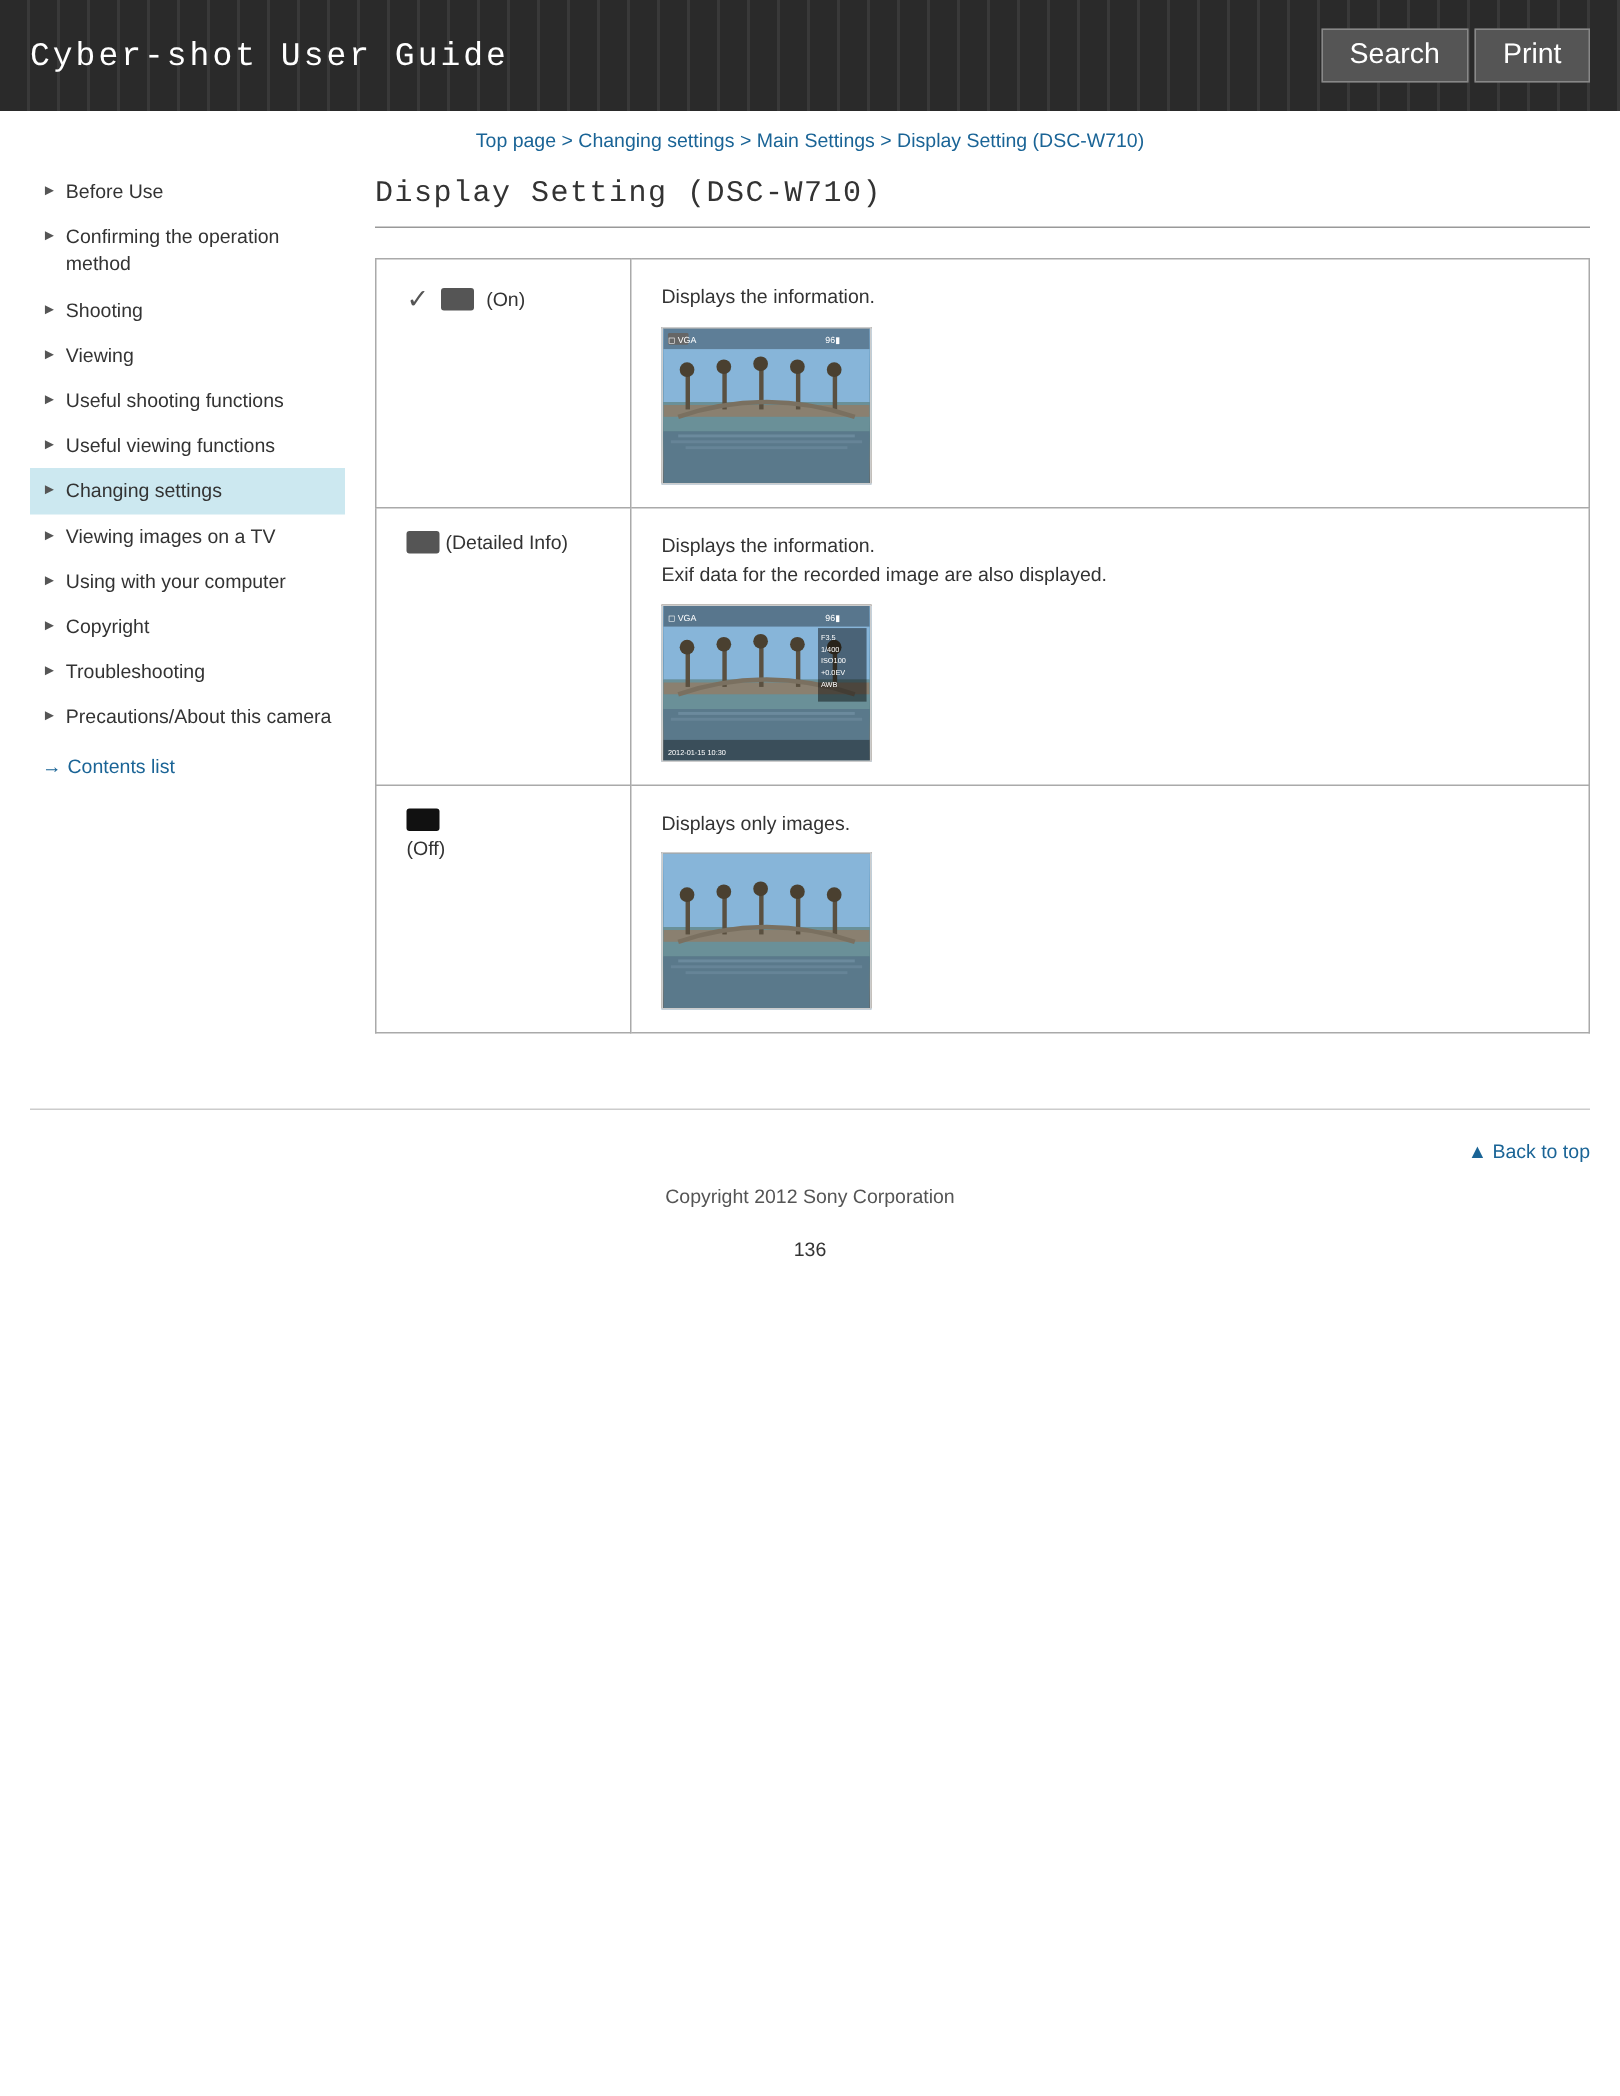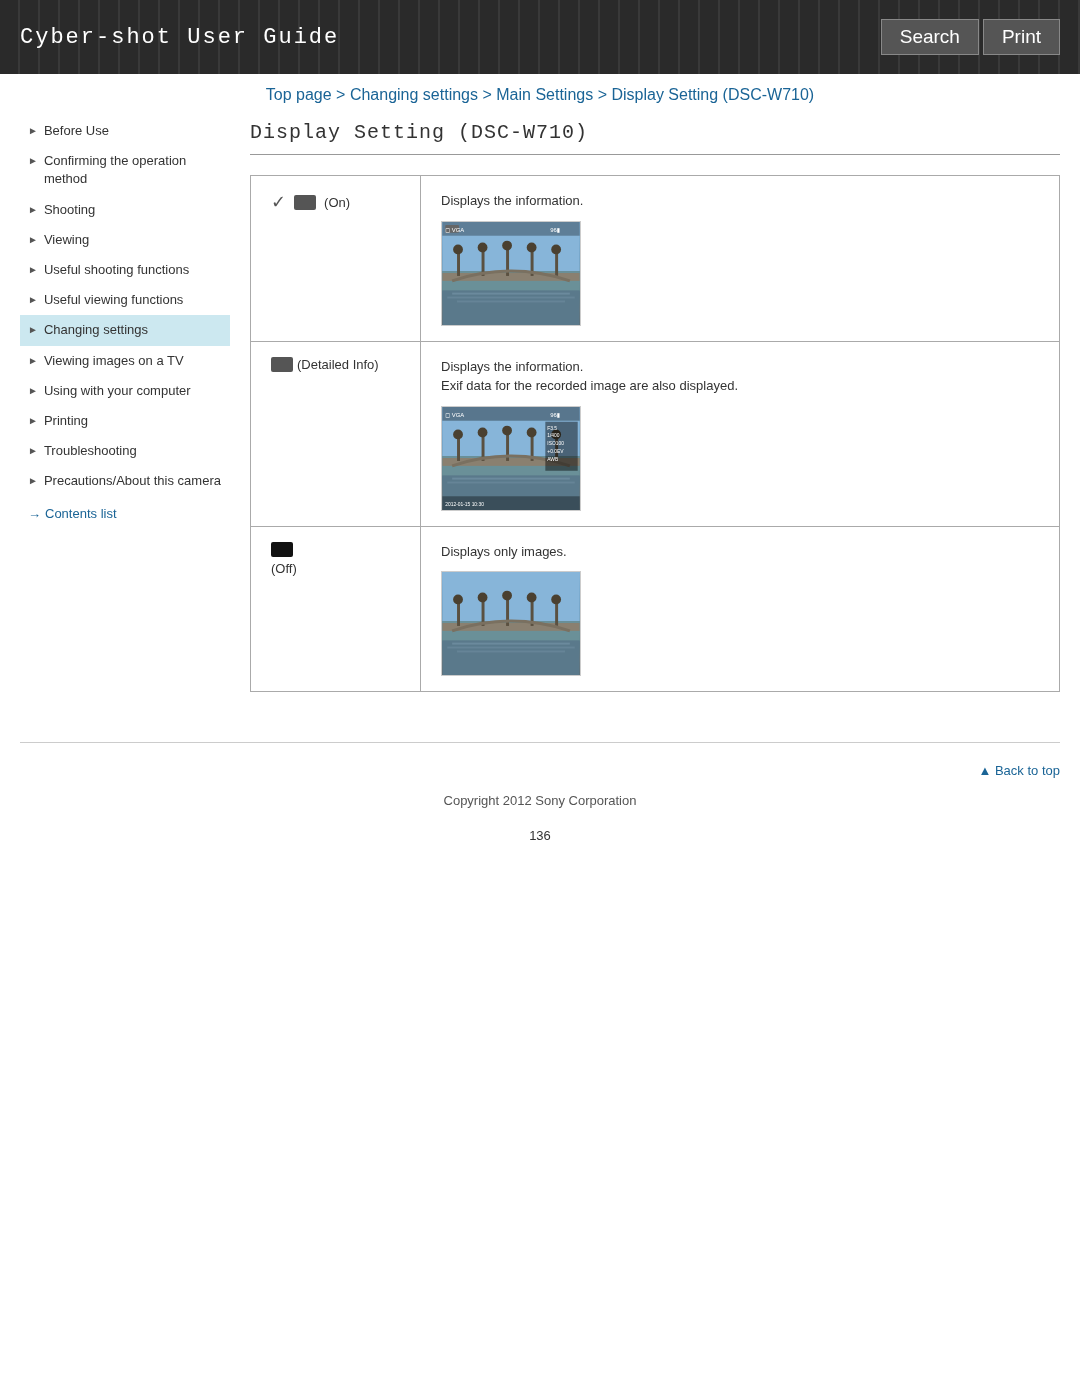--- a/index.html
+++ b/index.html
@@ -45,21 +45,21 @@
       border: 1px solid #888;
       padding: 6px 18px;
       font-size: 19px;
       cursor: pointer;
     }
 
     
     .breadcrumb {
       text-align: center;
       padding: 12px 20px;
-      font-size: 16px;
+      font-size: 13px;
       color: #1a6496;
     }
     .breadcrumb a {
       color: #1a6496;
       text-decoration: none;
     }
 
     
     .main-layout {
       display: flex;
@@ -317,21 +317,21 @@
     <div class="sidebar-item">
       <span class="sidebar-arrow">►</span>
       <span class="sidebar-label">Viewing images on a TV</span>
     </div>
     <div class="sidebar-item">
       <span class="sidebar-arrow">►</span>
       <span class="sidebar-label">Using with your computer</span>
     </div>
     <div class="sidebar-item">
       <span class="sidebar-arrow">►</span>
-      <span class="sidebar-label">Printing</span>
+      <span class="sidebar-label">Copyright</span>
     </div>
     <div class="sidebar-item">
       <span class="sidebar-arrow">►</span>
       <span class="sidebar-label">Troubleshooting</span>
     </div>
     <div class="sidebar-item">
       <span class="sidebar-arrow">►</span>
       <span class="sidebar-label">Precautions/About this camera</span>
     </div>
     <a class="contents-list-link" href="#">

